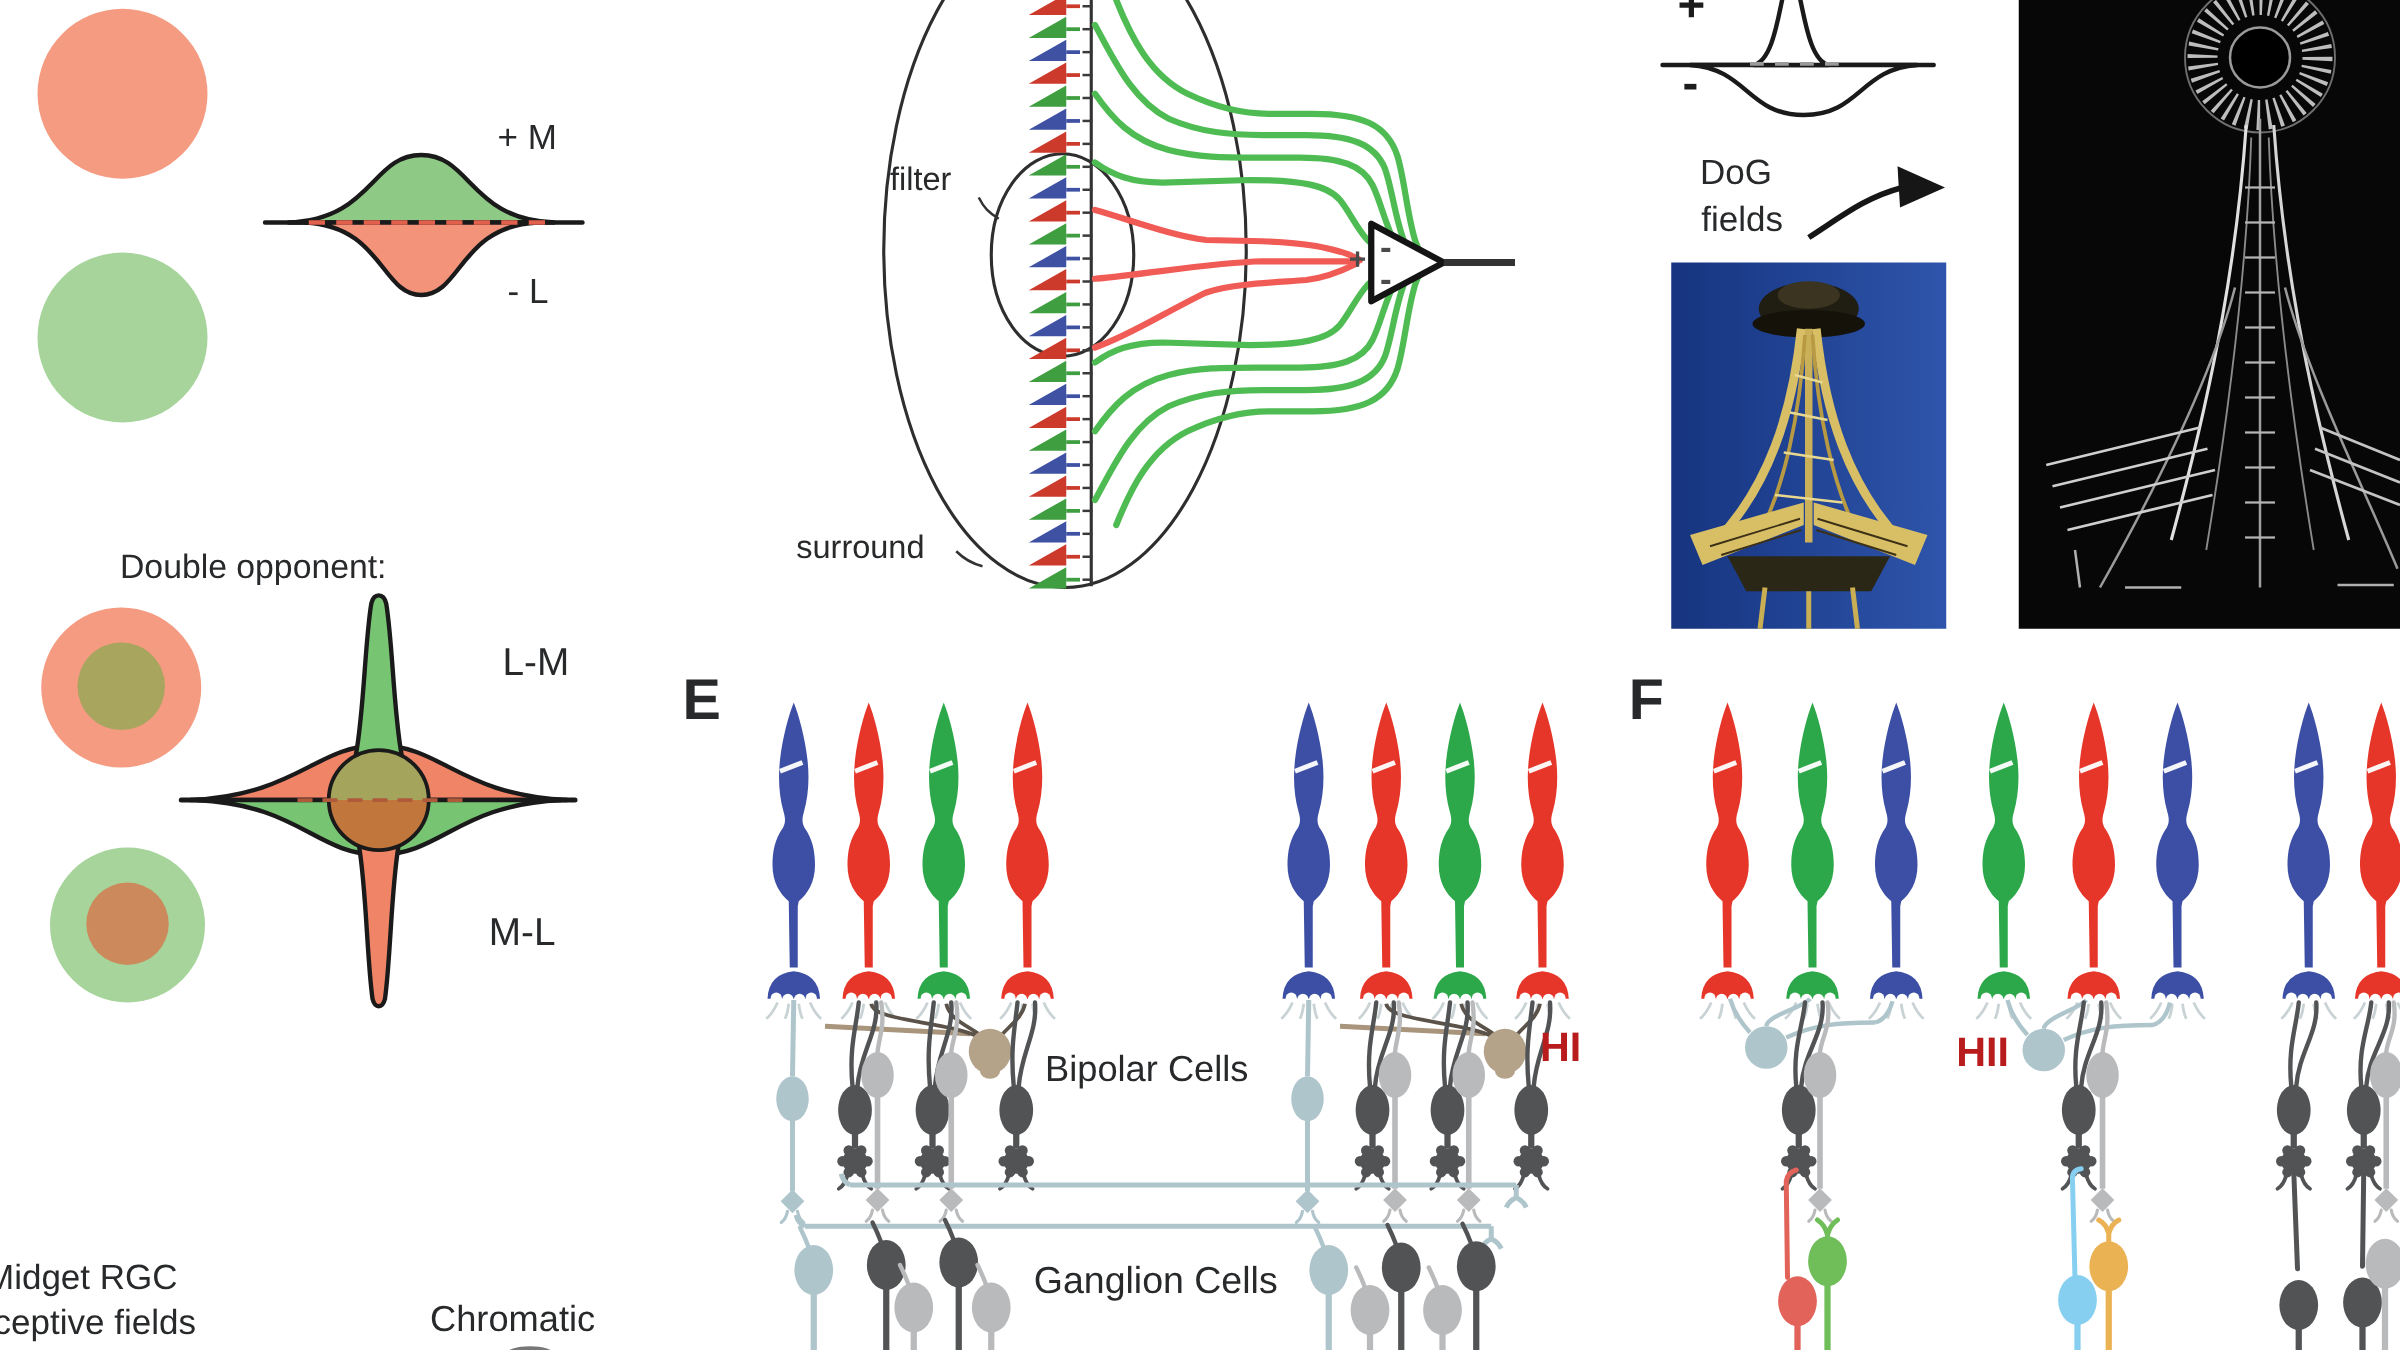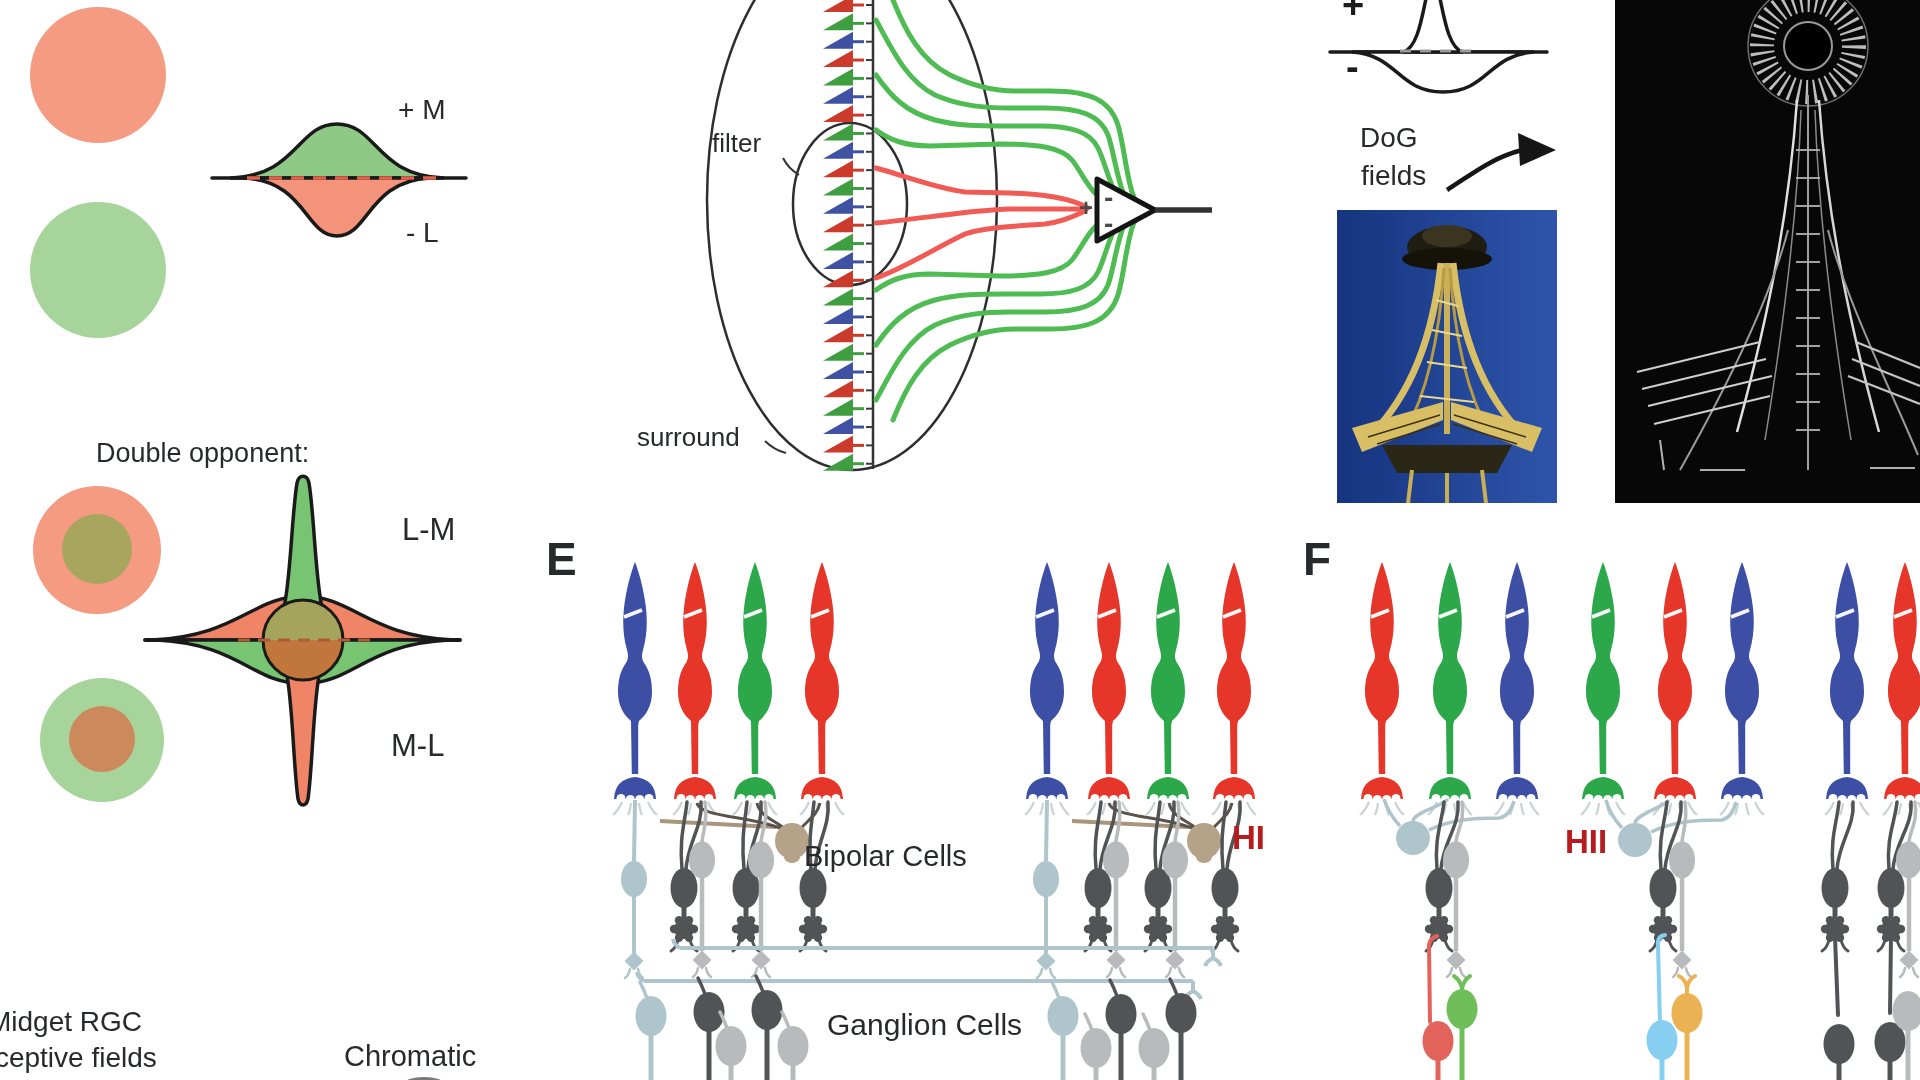--- a/index.html
+++ b/index.html
@@ -466,18 +466,18 @@
 <div class="lbl f26" style="left:637px;top:424px;">surround</div>
 <div class="lbl sign" style="left:1342px;top:-14px;">+</div>
 <div class="lbl sign" style="left:1346px;top:48px;">-</div>
 <div class="lbl f28" style="left:1360px;top:123px;">DoG</div>
 <div class="lbl f28" style="left:1361px;top:161px;">fields</div>
 <div class="lbl tiny" style="left:1079px;top:196px;font-size:24px;">+</div>
 <div class="lbl tiny" style="left:1104px;top:183px;font-size:28px;">-</div>
 <div class="lbl tiny" style="left:1104px;top:209px;font-size:28px;">-</div>
 <div class="lbl panel" style="left:546px;top:536px;">E</div>
 <div class="lbl panel" style="left:1303px;top:536px;">F</div>
-<div class="lbl f29" style="left:804px;top:841px;">Bipolar Cells</div>
+<div class="lbl f29" style="left:836px;top:841px;">Bipolar Cells</div>
 <div class="lbl f30" style="left:827px;top:1009px;">Ganglion Cells</div>
 <div class="lbl hcell" style="left:1232px;top:821px;">HI</div>
 <div class="lbl hcell" style="left:1565px;top:825px;">HII</div>
 
 </div>
 
 </body></html>

